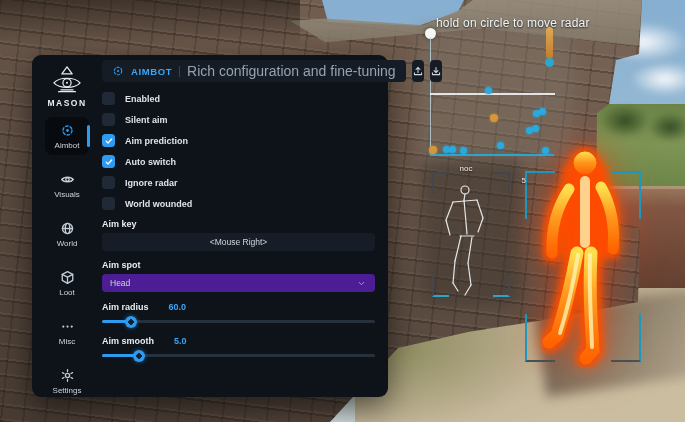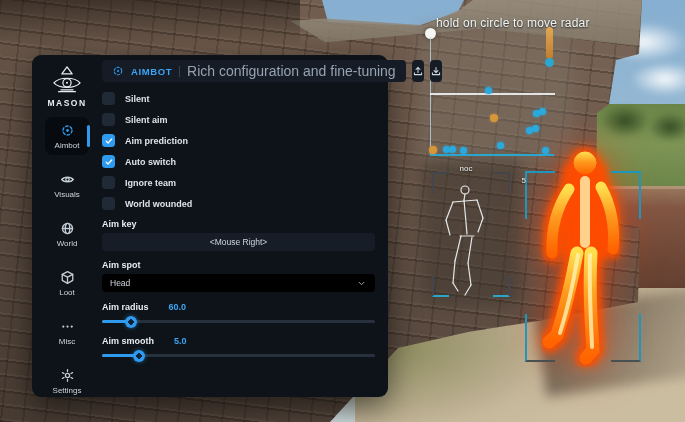--- a/index.html
+++ b/index.html
@@ -118,21 +118,21 @@
   .cbx{width:13px;height:13px;border-radius:3.5px;background:#202a37;flex:0 0 auto;display:flex;align-items:center;justify-content:center;}
   .cbx svg{width:10px;height:10px;display:none;}
   .cbx svg *{stroke:#fff;fill:none;stroke-width:2;stroke-linecap:round;stroke-linejoin:round;}
   .chk-row.on .cbx{background:#2f9bf0;}
   .chk-row.on .cbx svg{display:block;}
   .chk-label{font-size:9px;color:#dde3e9;font-weight:600;}
 
   .sec-label{margin-top:9px;font-size:9px;font-weight:bold;color:#e8ecf0;}
   .keybtn{margin-top:4px;height:18px;background:#161d27;border-radius:4px;display:flex;align-items:center;justify-content:center;
           font-size:8.5px;color:#cfd6de;cursor:pointer;}
-  .select{margin-top:4px;height:18px;background:#000000;border-radius:4px;display:flex;align-items:center;
+  .select{margin-top:4px;height:18px;background:#4c1d95;border-radius:4px;display:flex;align-items:center;
           padding:0 8px;font-size:8.5px;color:#cfd6de;cursor:pointer;}
   .select .sval{flex:1;}
   .chev{width:11px;height:11px;color:#9aa5b1;}
 
   .slider-group{margin-top:10px;}
   .slider-group.sg2{margin-top:13px;}
   .sl-label{font-size:9px;font-weight:bold;color:#e8ecf0;}
   .sl-label .val{color:#3da5f5;margin-left:20px;}
   .track{position:relative;margin-top:8px;height:3px;border-radius:2px;background:#27303d;cursor:pointer;}
   .fill{position:absolute;left:0;top:0;height:3px;border-radius:2px;background:#2f9bf0;}
@@ -355,21 +355,21 @@
               </svg>
             </span>
         </div>
       </div>
 
       <div class="checks" id="check-list">
           <div class="chk-row">
     <span class="cbx">
       
     </span>
-    <span class="chk-label">Silent</span>
+    <span class="chk-label">Enabled</span>
   </div>
           <div class="chk-row">
     <span class="cbx">
       
     </span>
     <span class="chk-label">Silent aim</span>
   </div>
           <div class="chk-row on">
     <span class="cbx">
       <svg viewBox="0 0 16 16">
@@ -383,21 +383,21 @@
       <svg viewBox="0 0 16 16">
                 <path d="M3.6 8.4l2.8 2.8 6-6.4"></path>
               </svg>
     </span>
     <span class="chk-label">Auto switch</span>
   </div>
           <div class="chk-row">
     <span class="cbx">
       
     </span>
-    <span class="chk-label">Ignore team</span>
+    <span class="chk-label">Ignore radar</span>
   </div>
           <div class="chk-row">
     <span class="cbx">
       
     </span>
     <span class="chk-label">World wounded</span>
   </div>
         </div>
 
       <div class="sec-label">Aim key</div>

